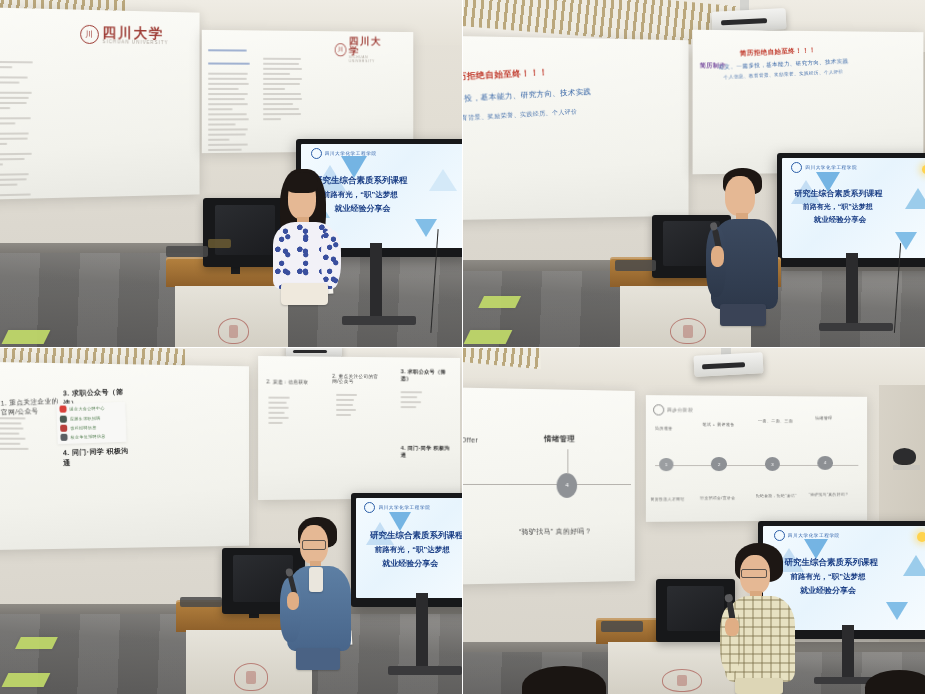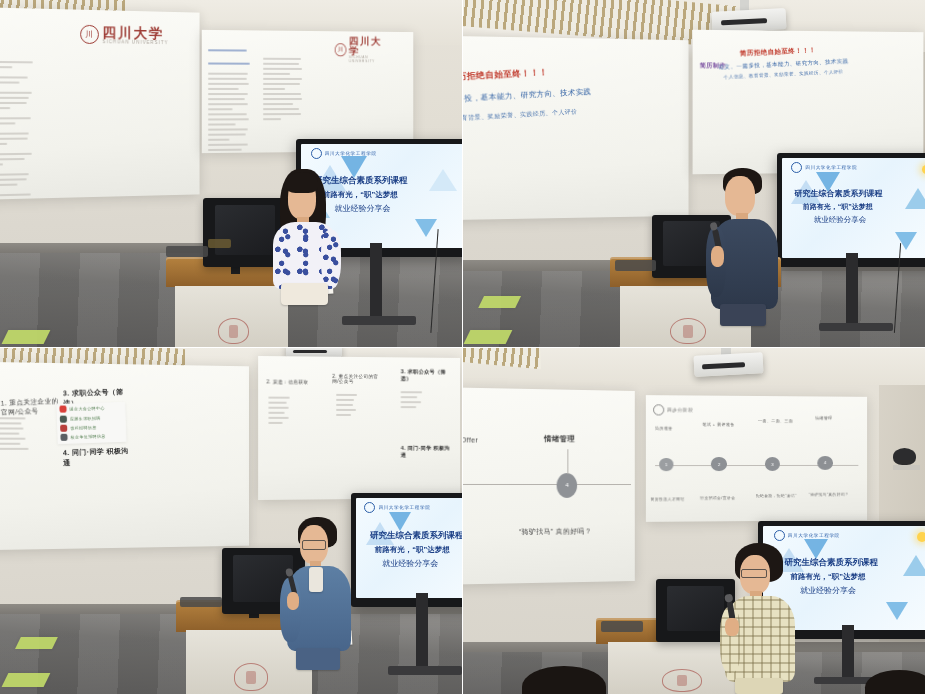--- a/index.html
+++ b/index.html
@@ -58,21 +58,21 @@
       box-shadow:0 4px 14px rgba(0,0,0,.35);}
   .tv-panel{position:relative;width:100%;height:100%;overflow:hidden;border-radius:1px;
       background:linear-gradient(135deg,#f4fbff 0%,#e7f4fd 45%,#f7fcff 100%);}
   .tri{position:absolute;width:0;height:0;opacity:.85;}
   .tv-head{position:absolute;left:6%;top:4%;display:flex;align-items:center;gap:3px;}
   .tv-head .dot{width:9px;height:9px;border-radius:50%;border:1px solid #2b5ea8;}
   .tv-head .nm{font-size:4.6px;color:#2b5ea8;letter-spacing:.6px;}
   .tv-lines{position:absolute;left:8%;top:30%;width:88%;}
   .tv-l1{color:#1b3f86;font-weight:700;white-space:nowrap;}
   .tv-l2{color:#1b3f86;font-weight:700;white-space:nowrap;}
-  .tv-l3{color:#1b3f86;font-weight:400;white-space:nowrap;}
+  .tv-l3{color:#1b3f86;font-weight:700;white-space:nowrap;}
   .tv-stand{position:absolute;background:#2b2b2d;}
   .tv-base{position:absolute;background:#3a3a3c;border-radius:2px;}
   .sun{position:absolute;border-radius:50%;background:#ffd34d;box-shadow:0 0 6px 3px rgba(255,211,77,.45);}
 
   
   .podium{position:absolute;}
   .pod-top{position:absolute;left:0;top:0;width:100%;height:34%;
       background:linear-gradient(180deg,#b5823f,#8d5f2a);border-radius:3px 3px 0 0;
       box-shadow:inset 0 2px 0 rgba(255,255,255,.25);}
   .pod-body{position:absolute;left:6%;top:32%;width:76%;height:68%;

